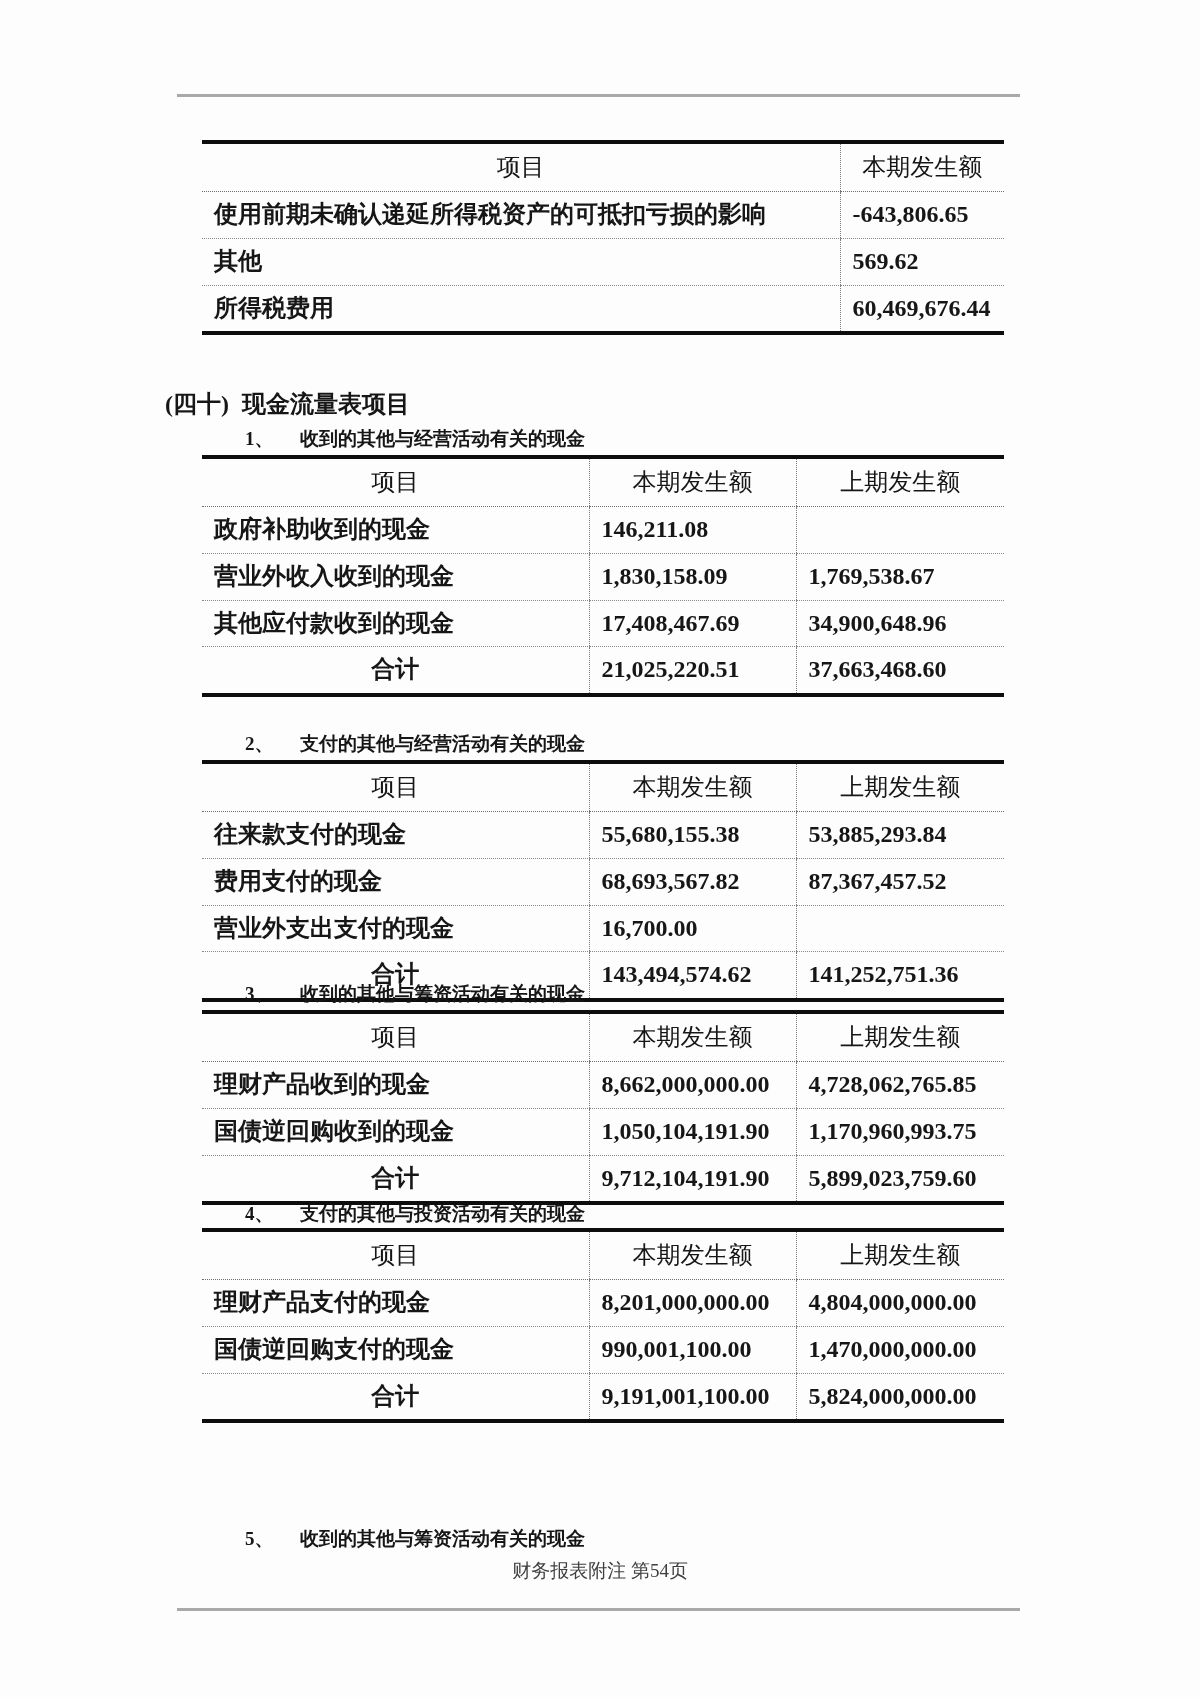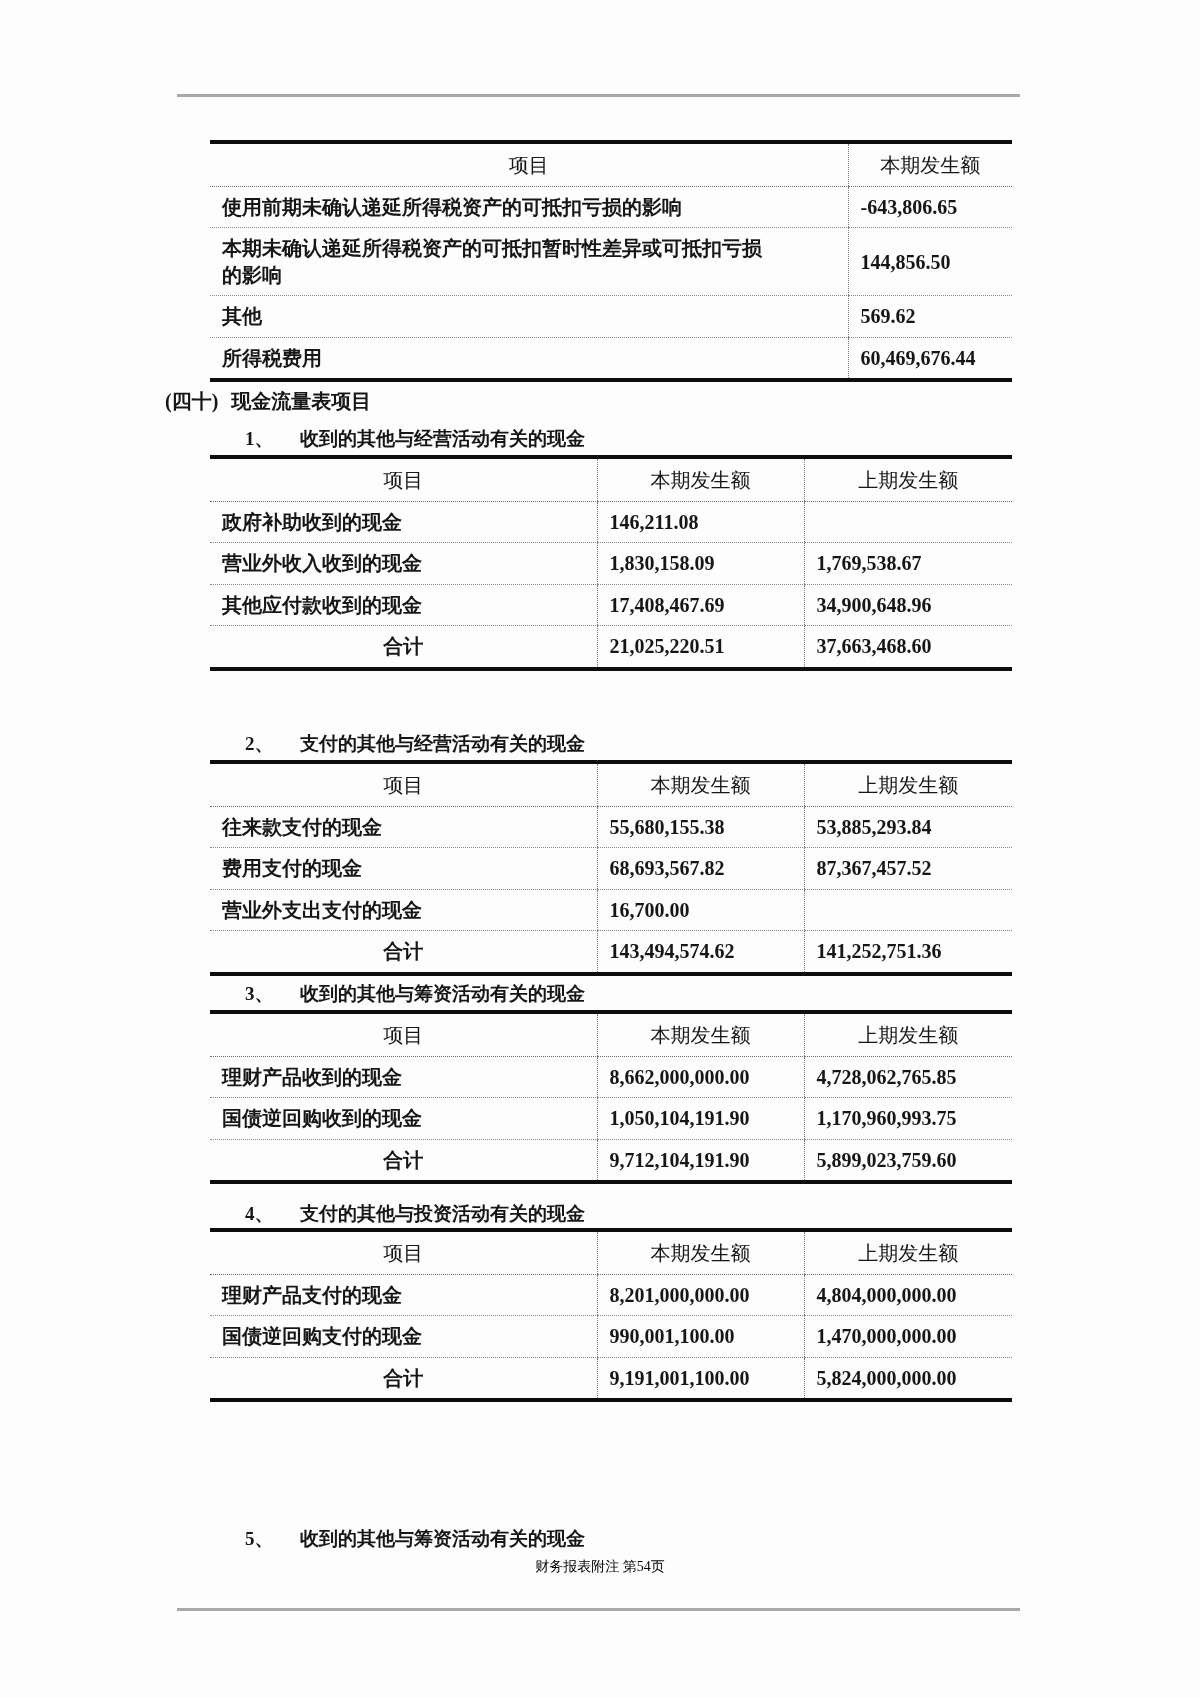--- a/index.html
+++ b/index.html
@@ -8,23 +8,23 @@
     background:#fdfdfd;
     font-family:"Liberation Serif","DejaVu Serif",serif;
     color:#161616;
   }
   .rule{position:absolute;left:177px;width:843px;height:3px;background:#a9a9a9;}
   .rule-top{top:94px;}
   .rule-bottom{top:1608px;}
 
   table.fin{
     border-collapse:collapse;table-layout:fixed;
-    position:absolute;left:210px;width:802px;
+    position:absolute;left:202px;width:802px;
     border-top:4px solid #0d0d0d;border-bottom:4px solid #0d0d0d;
-    font-size:20px;
+    font-size:24px;
   }
   table.fin th{
     font-weight:normal;text-align:center;
     padding:8px 4px;line-height:1.3;
     border-bottom:1px dotted #6e6e6e;
   }
   table.fin td{
     padding:7px 12px;line-height:1.32;vertical-align:middle;
     border-bottom:1px dotted #8a8a8a;
     font-weight:bold;
@@ -40,36 +40,36 @@
   .t0{top:140px;}
   .t0 .c1{width:638px;}.t0 .c2{width:164px;}
   .t3col .c1{width:387px;}.t3col .c2{width:207px;}.t3col .c3{width:208px;}
   .t1{top:455px;}
   .t2{top:760px;}
   .t3{top:1010px;}
   .t4{top:1228px;}
 
   .h-section{
     position:absolute;left:165px;top:388px;
-    font-weight:bold;font-size:20px;display:flex;gap:13px;white-space:nowrap;
+    font-weight:bold;font-size:24px;display:flex;gap:13px;white-space:nowrap;
   }
   .h-sub{
     position:absolute;left:245px;
     font-weight:bold;font-size:19px;display:flex;white-space:nowrap;
   }
   .h-sub .sub-num{width:55px;}
   .s1{top:426px;}
   .s2{top:731px;}
   .s3{top:981px;}
   .s4{top:1201px;}
   .s5{top:1526px;}
 
   .footer{
     position:absolute;top:1558px;left:0;width:1200px;
-    text-align:center;font-size:14px;color:#000000;
+    text-align:center;font-size:19px;color:#404040;
   }
 </style>
 </head>
 <body>
 
 <div class="rule rule-top"></div>
 
 <table class="fin t0">
   <colgroup>
       <col class="c1">
@@ -80,24 +80,20 @@
       <th>项目</th>
       <th class="v">本期发生额</th>
     </tr>
   </thead>
   <tbody>
     <tr>
       <td class="lbl">使用前期未确认递延所得税资产的可抵扣亏损的影响</td>
       <td class="num v">-643,806.65</td>
     </tr>
     <tr>
-      <td class="lbl">本期未确认递延所得税资产的可抵扣暂时性差异或可抵扣亏损的影响</td>
-      <td class="num v">144,856.50</td>
-    </tr>
-    <tr>
       <td class="lbl">其他</td>
       <td class="num v">569.62</td>
     </tr>
     <tr class="last">
       <td class="lbl">所得税费用</td>
       <td class="num v">60,469,676.44</td>
     </tr>
   </tbody>
 </table>
 

